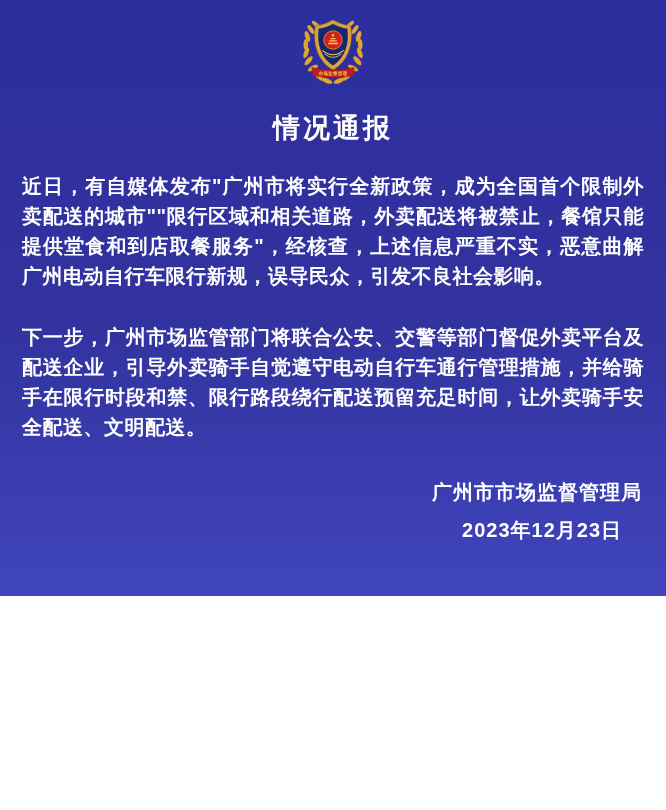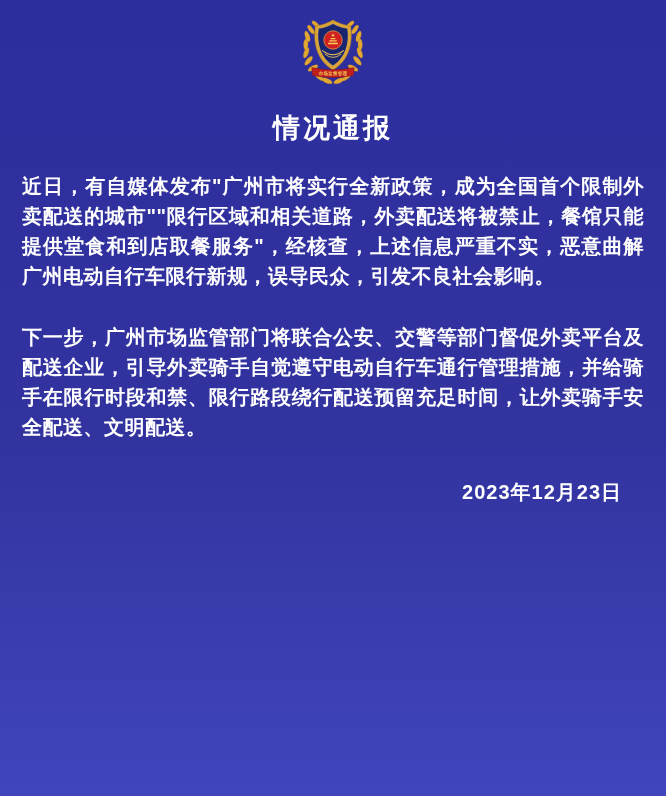--- a/index.html
+++ b/index.html
@@ -1,18 +1,18 @@
 <!DOCTYPE html>
 <html><head>
 <meta charset="utf-8">
 <style>
   html,body{margin:0;padding:0;}
   .page{
     position:relative;
-    width:666px;height:796px;
+    width:666px;height:596px;
     background:linear-gradient(180deg,#2d2e9e 0%,#32339f 55%,#4045bc 100%);
     font-family:"Liberation Sans","DejaVu Sans",sans-serif;
     color:#ffffff;
     overflow:hidden;
   }
   .emblem{
     display:block;
     margin:15px auto 0;
     width:80px;height:74px;
   }
@@ -107,16 +107,17 @@
   </svg>
 
   <h1 class="title">情况通报</h1>
 
   <div class="body">
     <p>近日，有自媒体发布"广州市将实行全新政策，成为全国首个限制外卖配送的城市""限行区域和相关道路，外卖配送将被禁止，餐馆只能提供堂食和到店取餐服务"，经核查，上述信息严重不实，恶意曲解广州电动自行车限行新规，误导民众，引发不良社会影响。</p>
     <p>下一步，广州市场监管部门将联合公安、交警等部门督促外卖平台及配送企业，引导外卖骑手自觉遵守电动自行车通行管理措施，并给骑手在限行时段和禁、限行路段绕行配送预留充足时间，让外卖骑手安全配送、文明配送。</p>
   </div>
 
   <div class="signature">
+    <div class="org">广州市市场监督管理局</div>
     <div class="date">2023年12月23日</div>
   </div>
 
 </div>
 
 </body></html>

